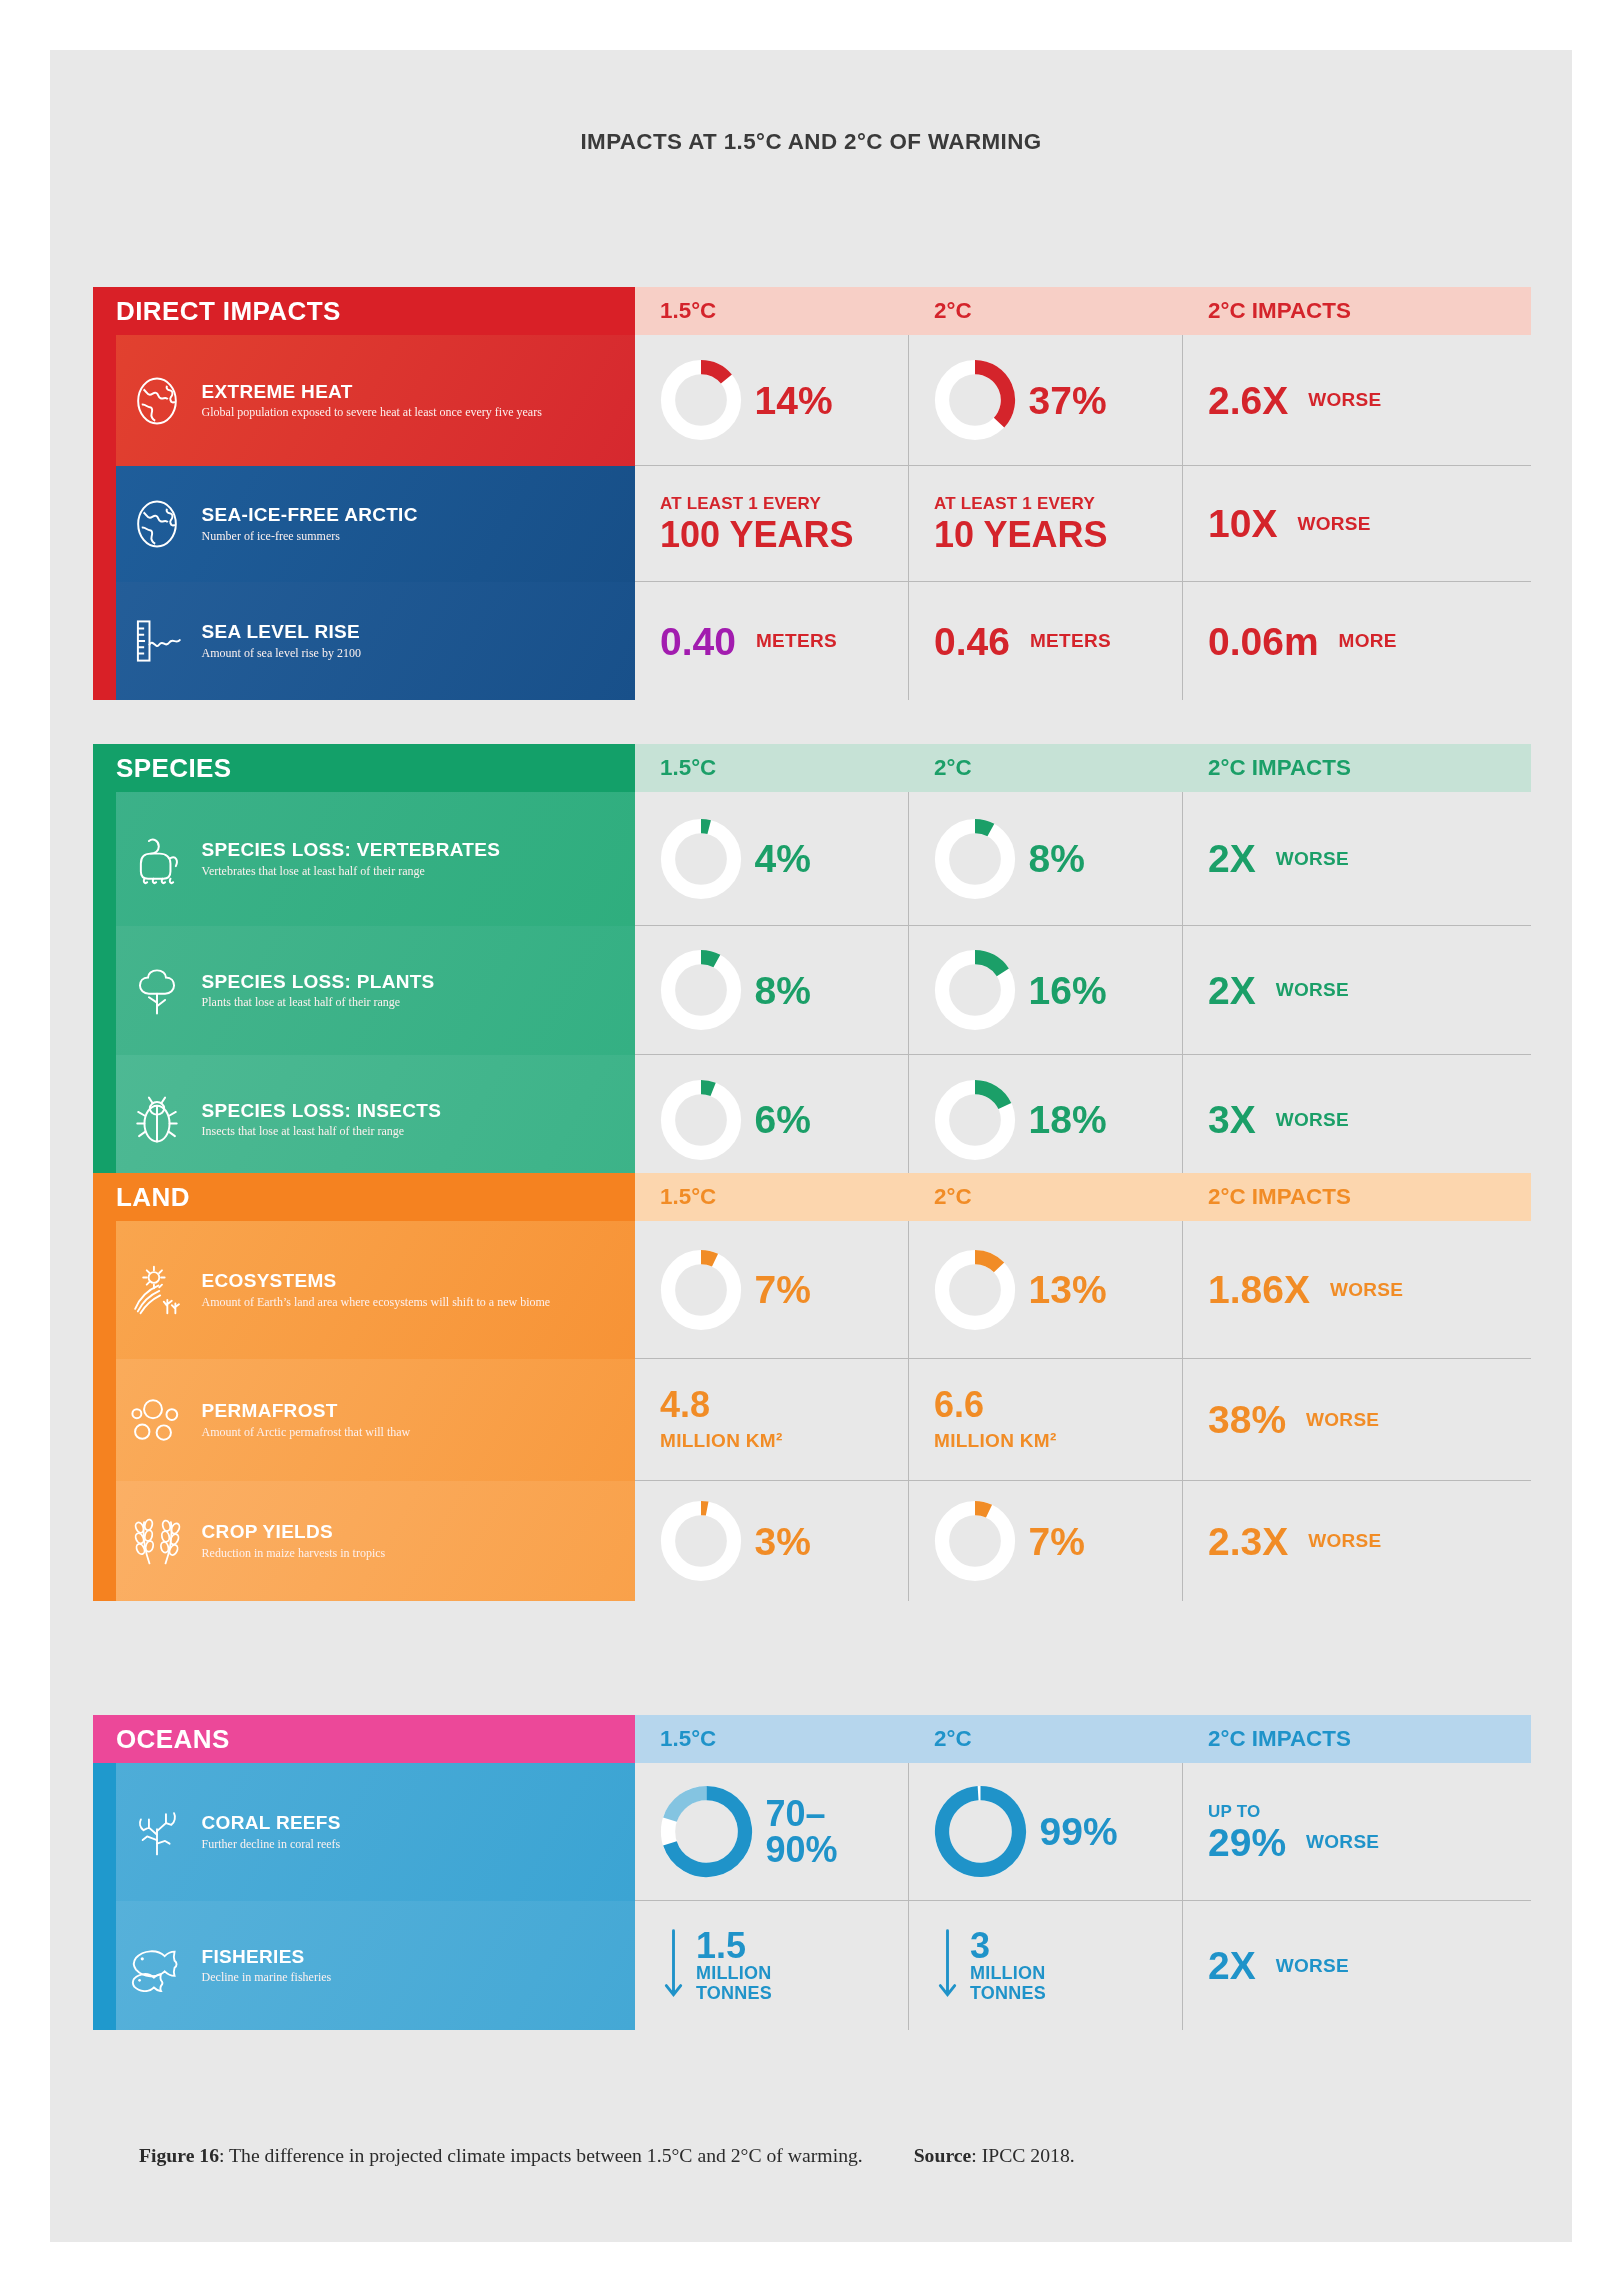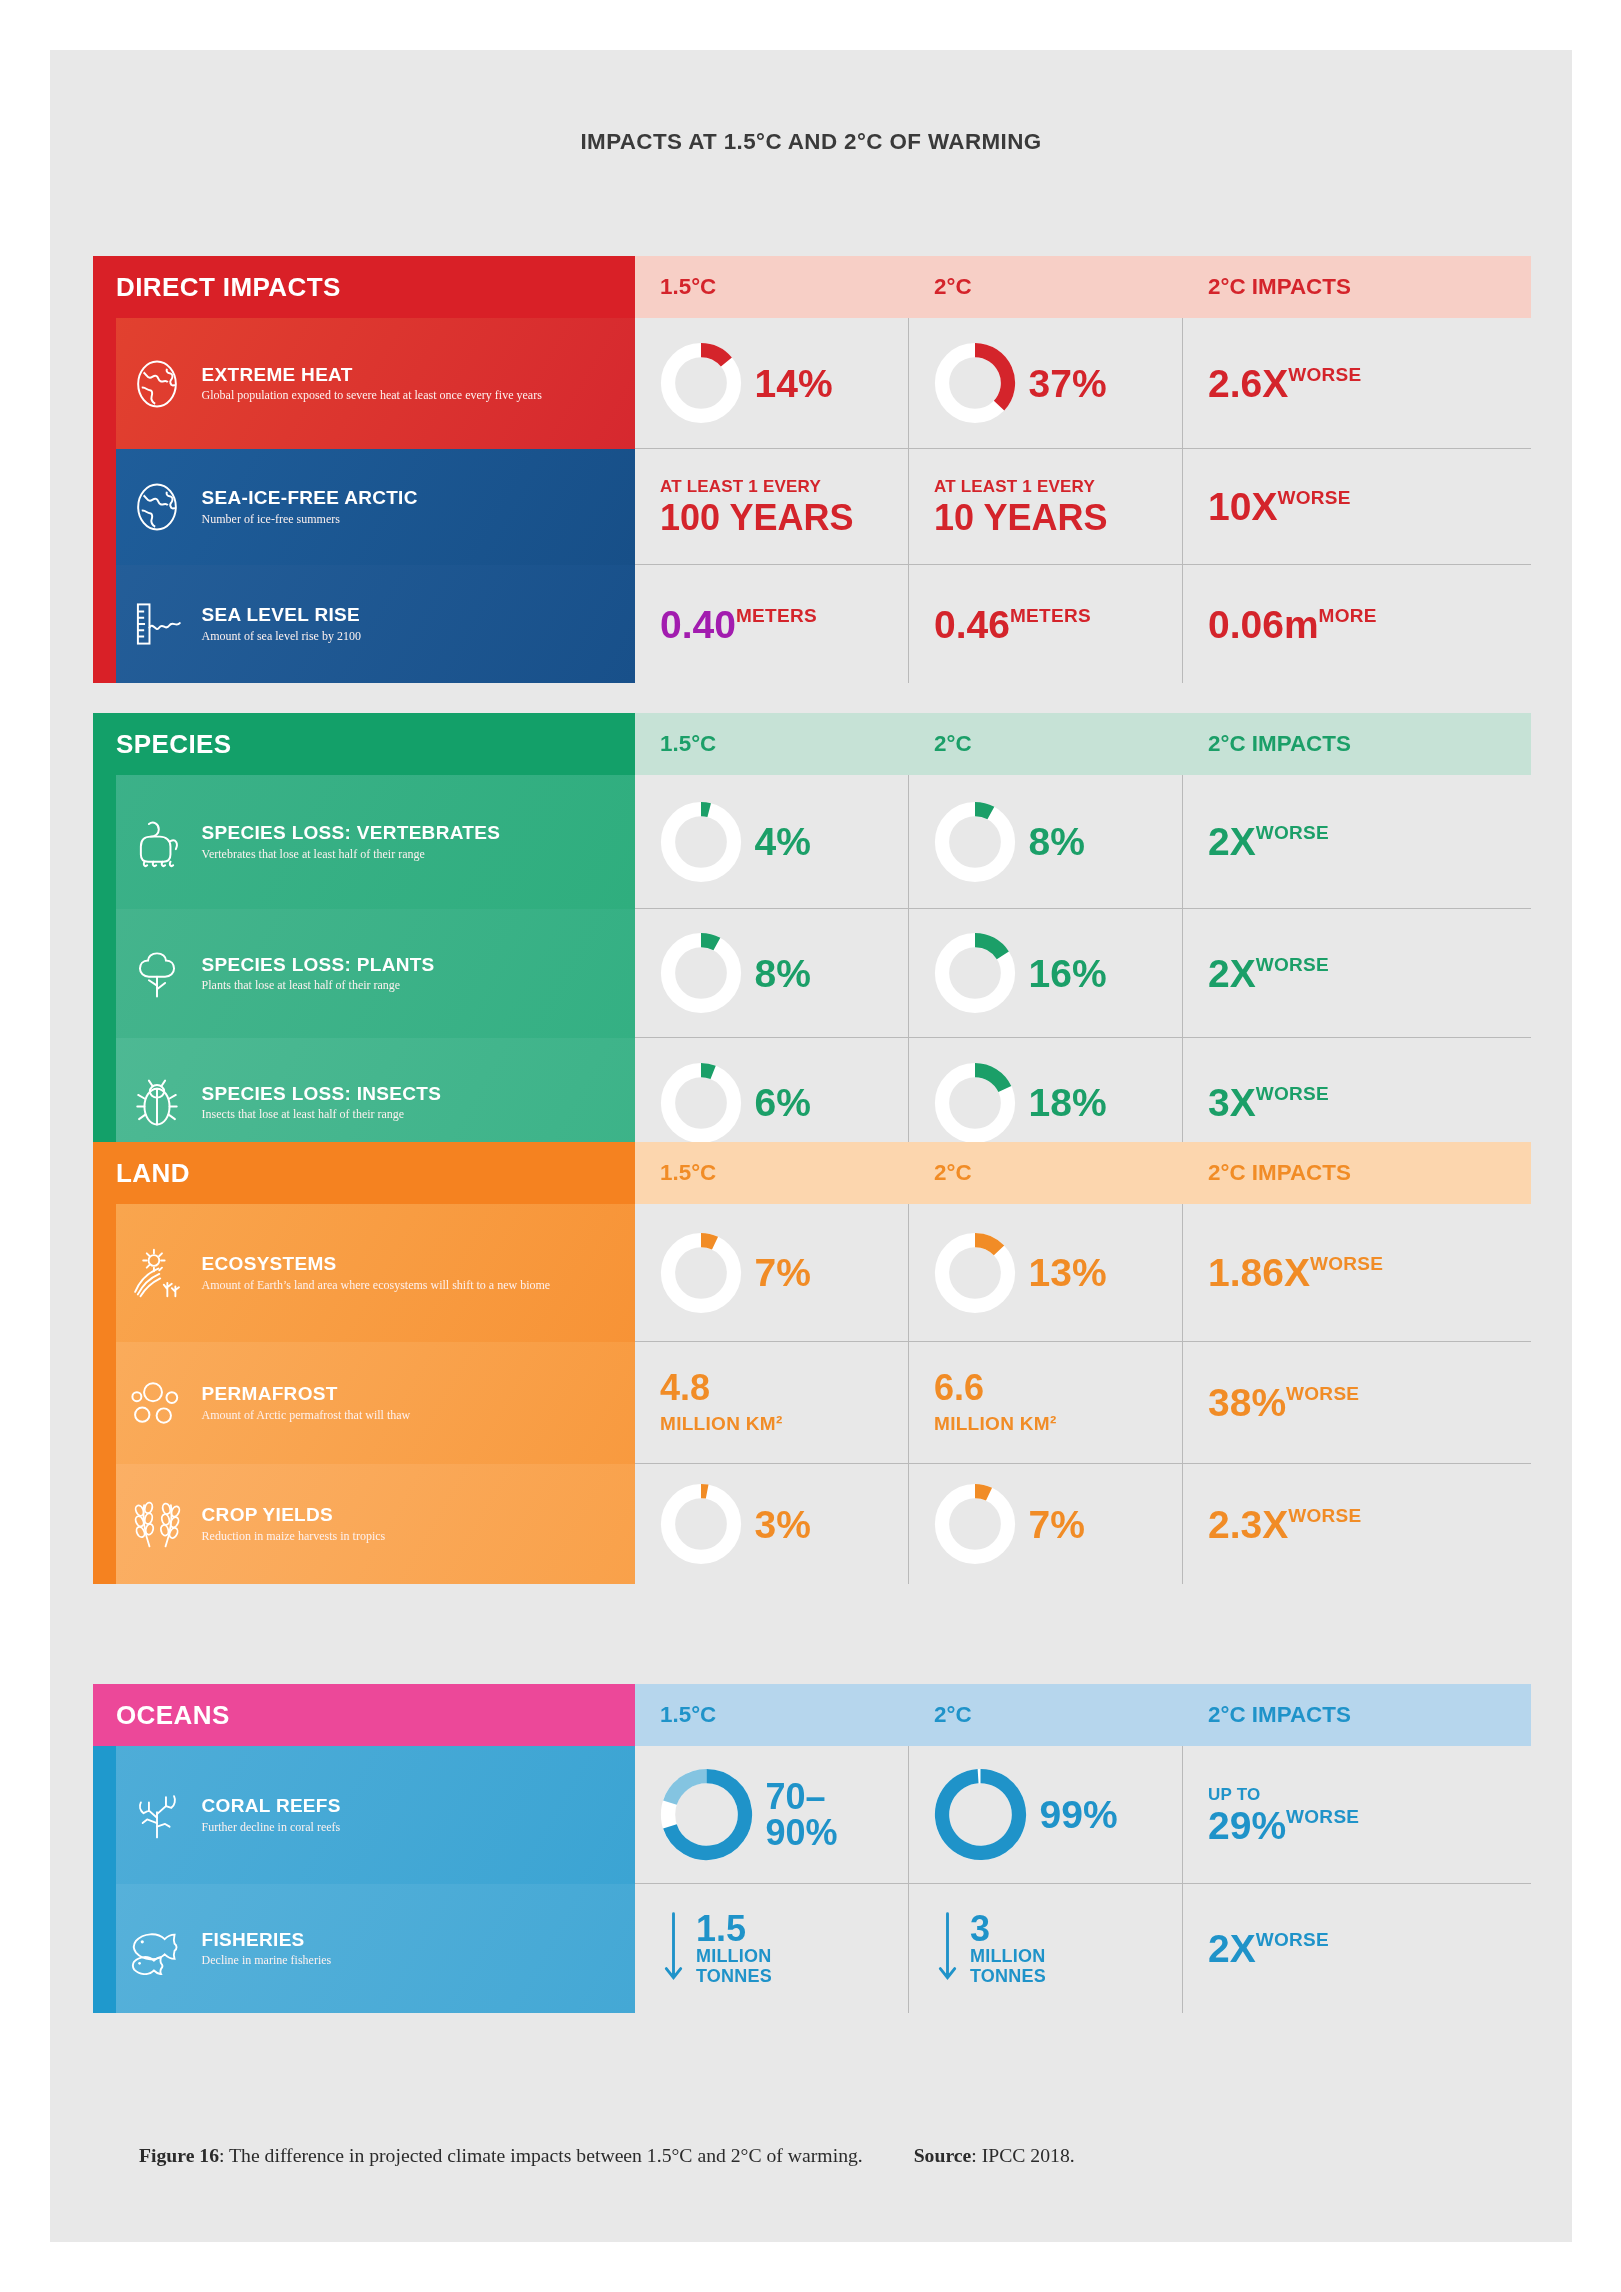--- a/index.html
+++ b/index.html
@@ -17,21 +17,21 @@
   .fig-title {
     position: absolute;
     left: 0; top: 79px; width: 100%;
     text-align: center;
     font-size: 22.4px; font-weight: 700; letter-spacing: 0.4px;
     color: #3a3a3a;
   }
 
   
   .section { position: absolute; left: 43px; width: 1438px; }
-  .sec-head { display: flex; height: 62px; }
+  .sec-head { display: flex; height: 48px; margin-top: 31px; }
   .sec-head-title {
     width: 580px; display: flex; align-items: center;
     padding-left: 23px;
     color: #fff; font-size: 26px; font-weight: 700; letter-spacing: 0.4px;
   }
   .sec-head-cols { flex: 1; display: flex; }
   .sec-head-col {
     display: flex; align-items: center;
     font-size: 22.4px; font-weight: 700;
   }
@@ -78,21 +78,21 @@
   .vcell.w2  { width: 274px; }
   .vcell.wim { width: 348px; }
 
   .donut { width: 82px; min-width: 82px; height: 82px; margin-right: 12.5px; }
   .donut.big { width: 93px; min-width: 93px; height: 93px; }
   .bignum { font-size: 39px; font-weight: 700; line-height: 1; }
   .bignum.two { font-size: 36px; line-height: .98; }
   .midnum { font-size: 36px; font-weight: 700; line-height: 1.02; }
   .smlab  { font-size: 19px; font-weight: 700; letter-spacing: 0.3px; }
   .toplab { font-size: 17px; font-weight: 700; letter-spacing: 0.2px; margin-bottom: 3px; }
-  .inline { display: flex; align-items: flex-start; gap: 0; }
+  .inline { display: flex; align-items: center; gap: 20px; }
   .stackcell { display: flex; flex-direction: column; justify-content: center; }
   .arrowcell { display: flex; align-items: center; gap: 9px; }
   .arrow-svg { width: 27px; min-width: 27px; }
   .tonnes { font-size: 18px; font-weight: 700; line-height: 1.08; letter-spacing: 0.2px; }
 
   .caption {
     position: absolute; left: 43px; top: 2094px; width: 1397px;
     font-family: "Liberation Serif", serif;
     font-size: 19.7px; color: #2b2b2b;
   }

